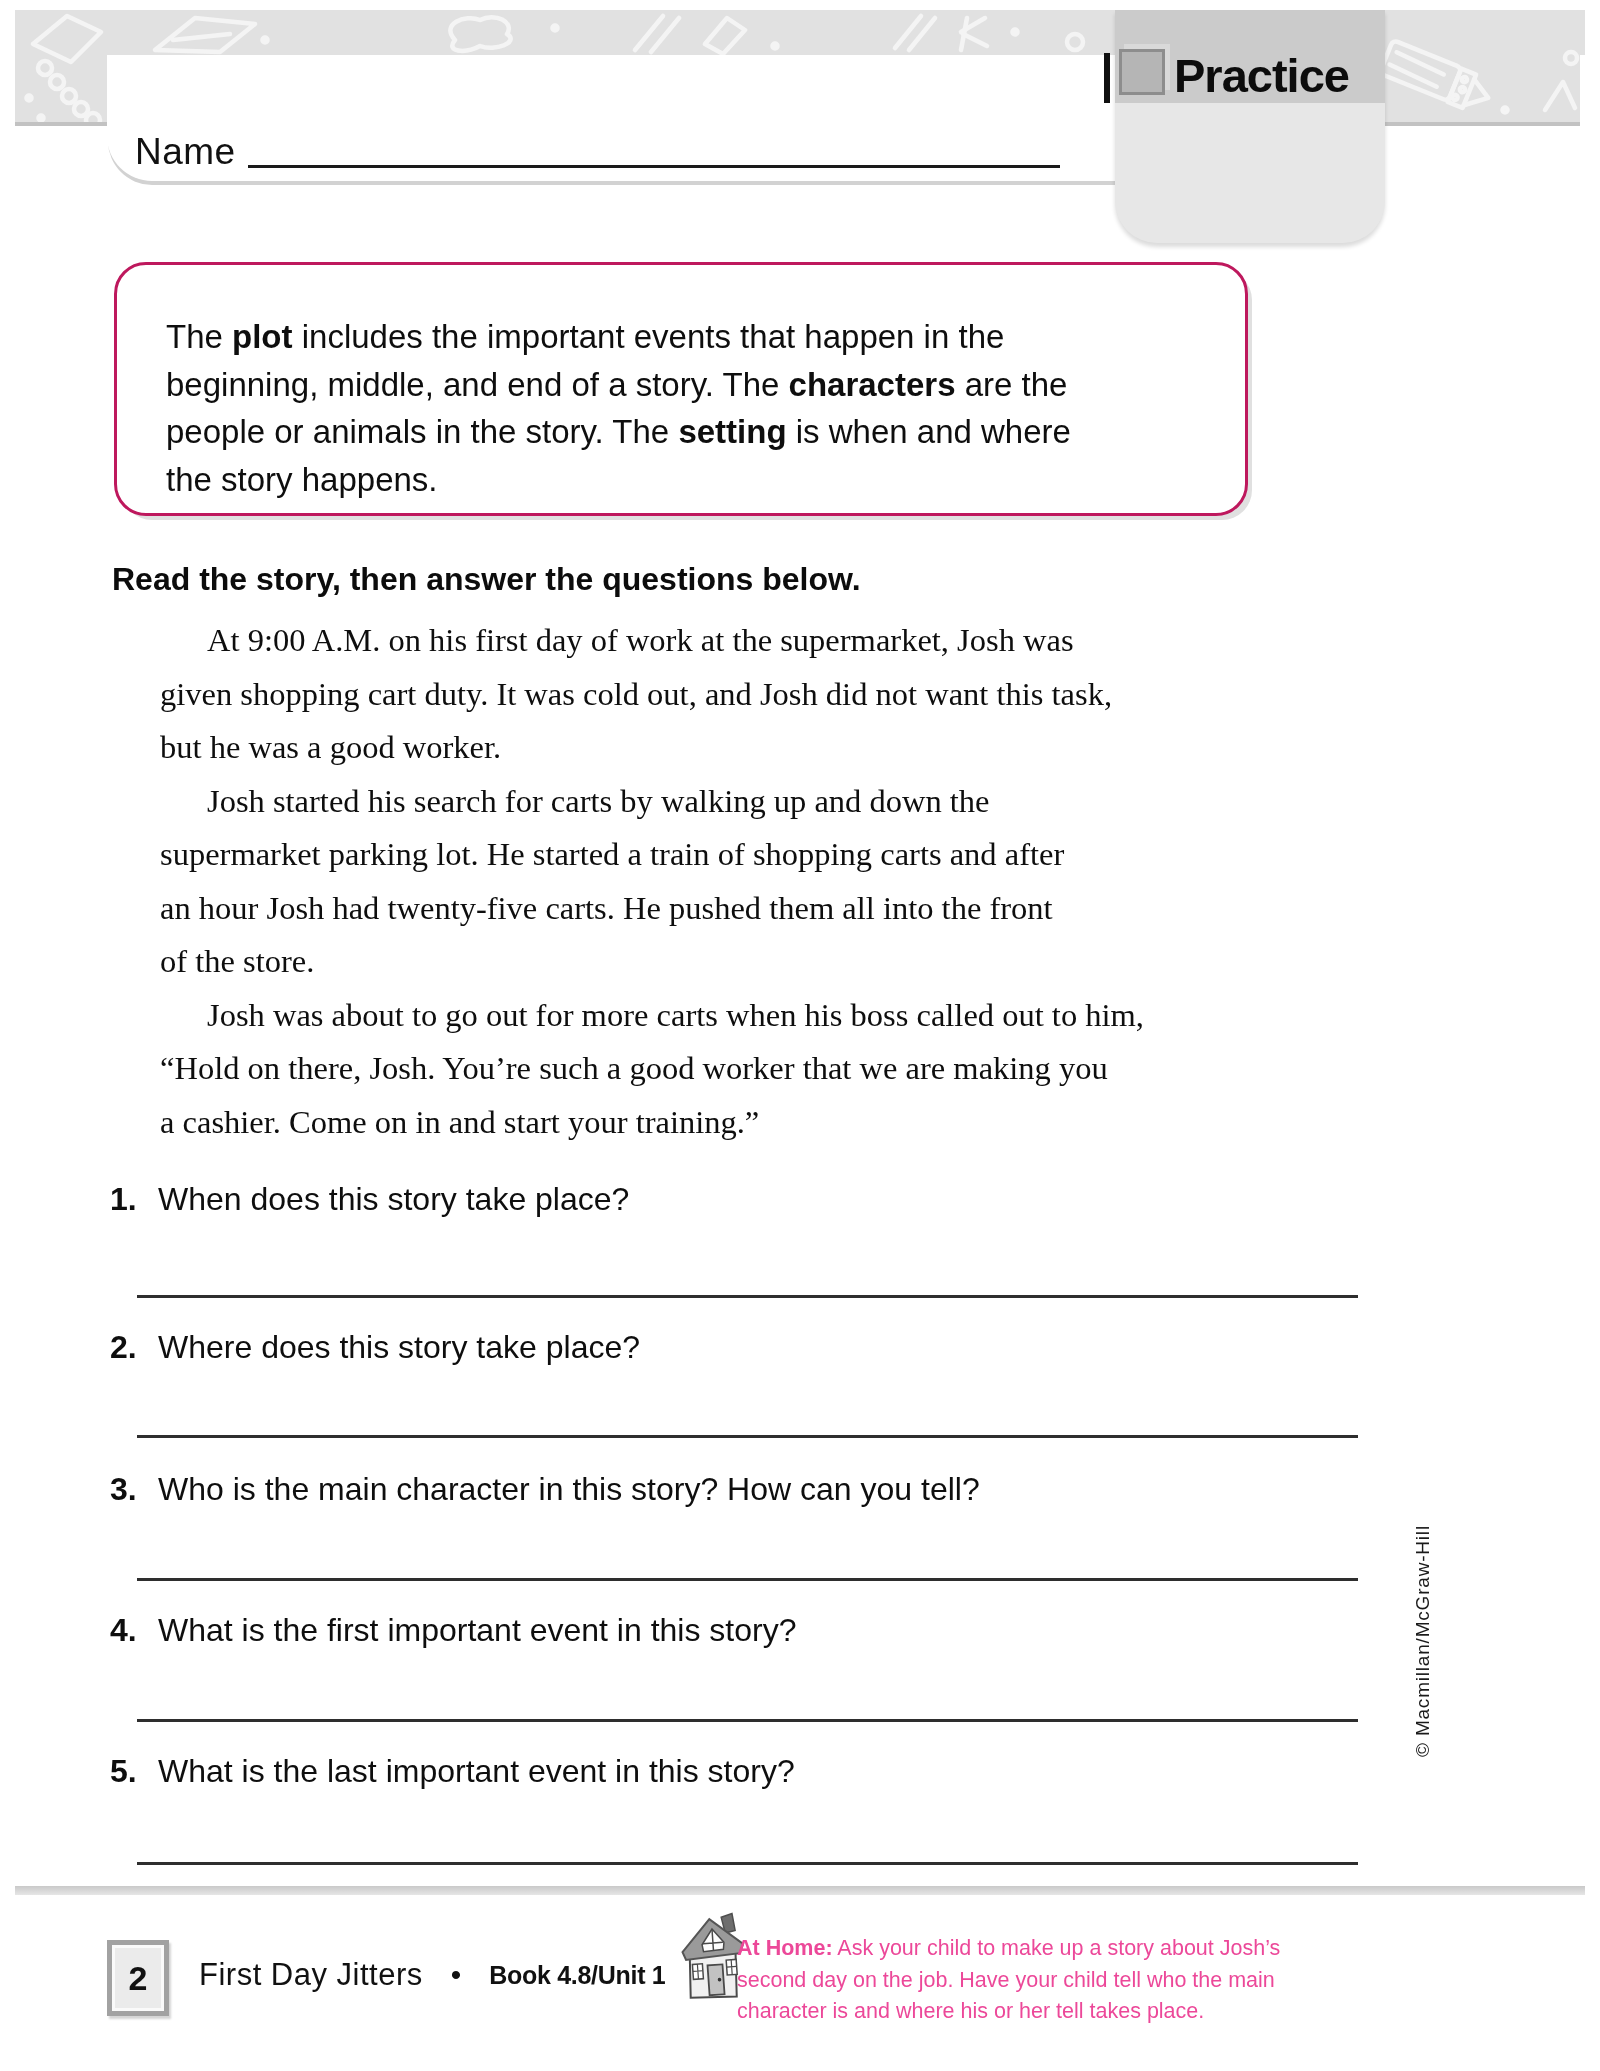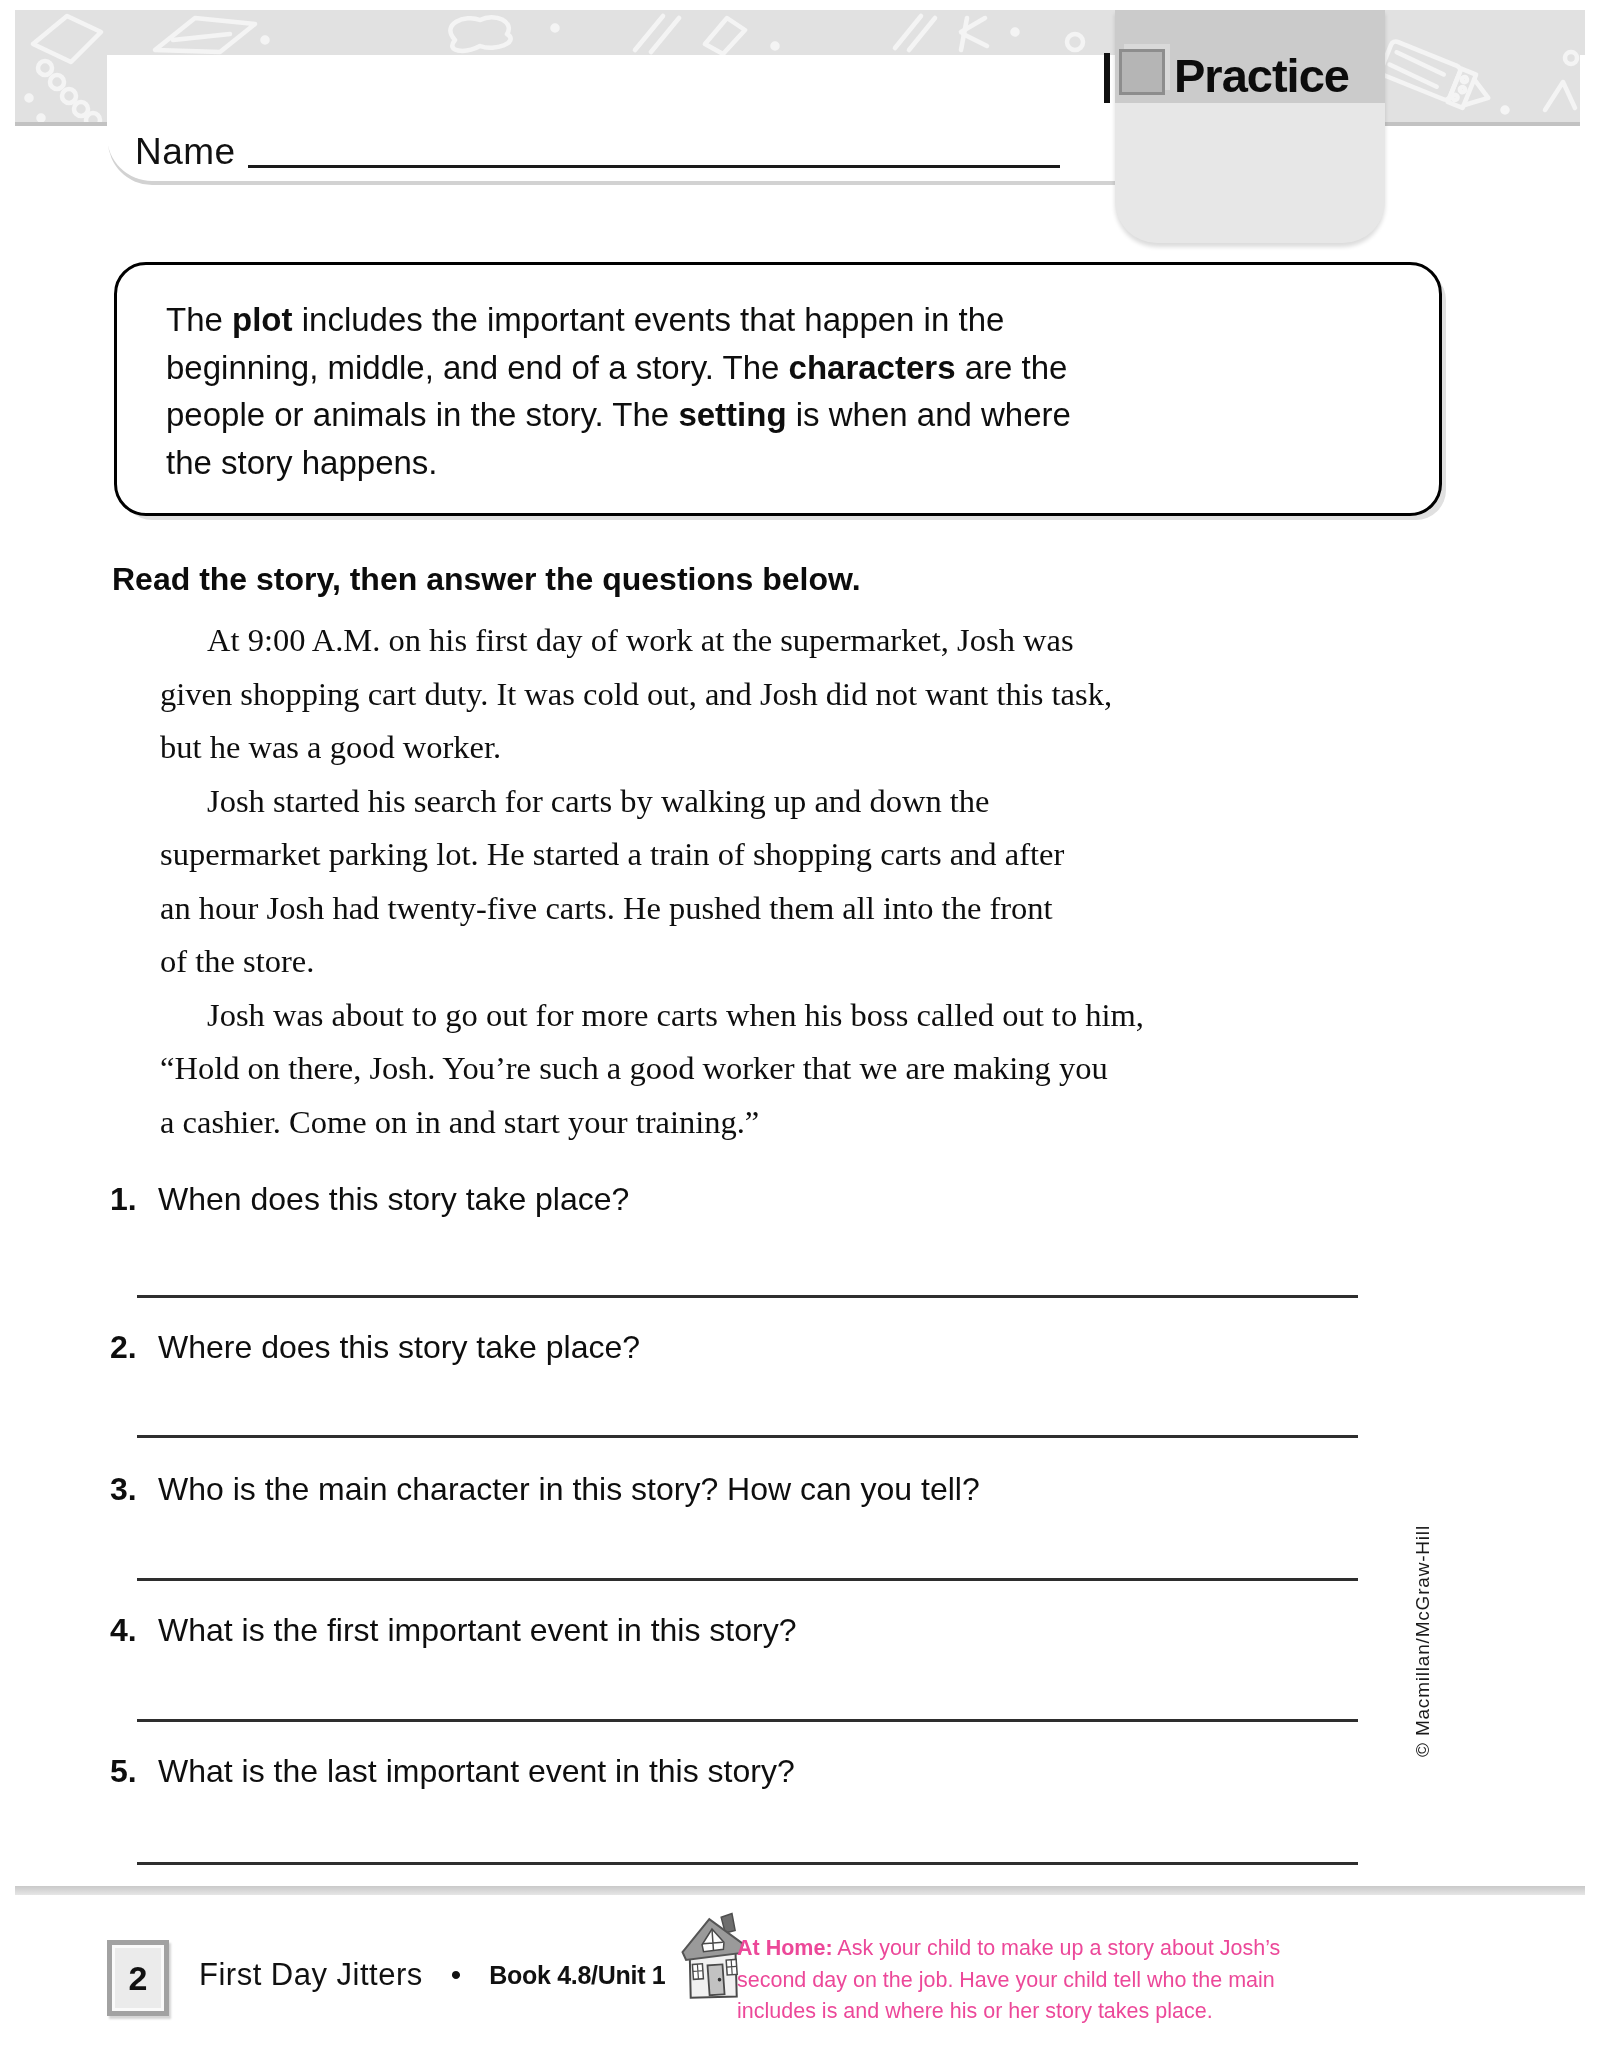--- a/index.html
+++ b/index.html
@@ -25,23 +25,23 @@
         border-radius:0 0 42px 42px;box-shadow:0 4px 4px rgba(0,0,0,.14);overflow:hidden;}
   .practice-tab .tab-top{position:absolute;left:0;top:0;width:100%;height:93px;background:#cbcbcb;}
   .tab-accent-bar{position:absolute;left:1104px;top:53px;width:6px;height:50px;background:#101010;}
   .practice-square{position:absolute;left:1119px;top:49px;width:40px;height:40px;background:#b5b5b5;
         border:3px solid #8d8d8d;box-shadow:5px -5px 0 0 #d9d9d9;}
   .practice-title{position:absolute;left:1174px;top:48px;font-size:47px;font-weight:800;letter-spacing:-1px;color:#0c0c0c;}
   .tab-subtitle{position:absolute;left:1115px;top:114px;width:270px;text-align:center;
         font-size:21.5px;font-weight:bold;line-height:30px;color:#0c0c0c;}
 
   
-  .definition-box{position:absolute;left:114px;top:262px;width:1328px;height:254px;box-sizing:border-box;
-        border:3px solid #000000;border-radius:32px;background:#fff;box-shadow:6px 6px 0 -2px #e0e0e0;
-        padding:31px 30px 0 49px;font-size:33px;line-height:47.5px;color:#0e0e0e;}
+  .definition-box{position:absolute;left:114px;top:262px;width:1134px;height:254px;box-sizing:border-box;
+        border:3px solid #be185d;border-radius:32px;background:#fff;box-shadow:6px 6px 0 -2px #e0e0e0;
+        padding:48px 30px 0 49px;font-size:33px;line-height:47.5px;color:#0e0e0e;}
   .definition-box .dline{white-space:nowrap;}
 
   
   .instructions{position:absolute;left:112px;top:561px;font-size:32px;font-weight:bold;color:#0c0c0c;}
   .story{position:absolute;left:160px;top:614px;font-family:"Liberation Serif",serif;
         font-size:32.5px;line-height:53.5px;color:#0e0e0e;}
   .story .sline{white-space:nowrap;}
   .story .indent{padding-left:47px;}
 
   
@@ -208,18 +208,18 @@
       <rect x="14" y="55" width="10" height="15" fill="#fff" stroke="#4a4a4a" stroke-width="1.5"></rect>
       <path d="M19,55 L19,70 M14,62 L24,62" stroke="#4a4a4a" stroke-width="1.2" fill="none"></path>
       <rect x="48" y="53" width="10" height="15" fill="#fff" stroke="#4a4a4a" stroke-width="1.5"></rect>
       <path d="M53,53 L53,68 M48,60 L58,60" stroke="#4a4a4a" stroke-width="1.2" fill="none"></path>
     </svg>
   </div>
 
   <div class="at-home">
     <div><b>At Home:</b><span> Ask your child to make up a story about Josh’s</span></div>
     <div>second day on the job. Have your child tell who the main</div>
-    <div>includes is and where his or her story takes place.</div>
+    <div>character is and where his or her tell takes place.</div>
   </div>
 
   <div class="copyright-vertical">© Macmillan/McGraw-Hill</div>
 
 </div>
 
 </body></html>

